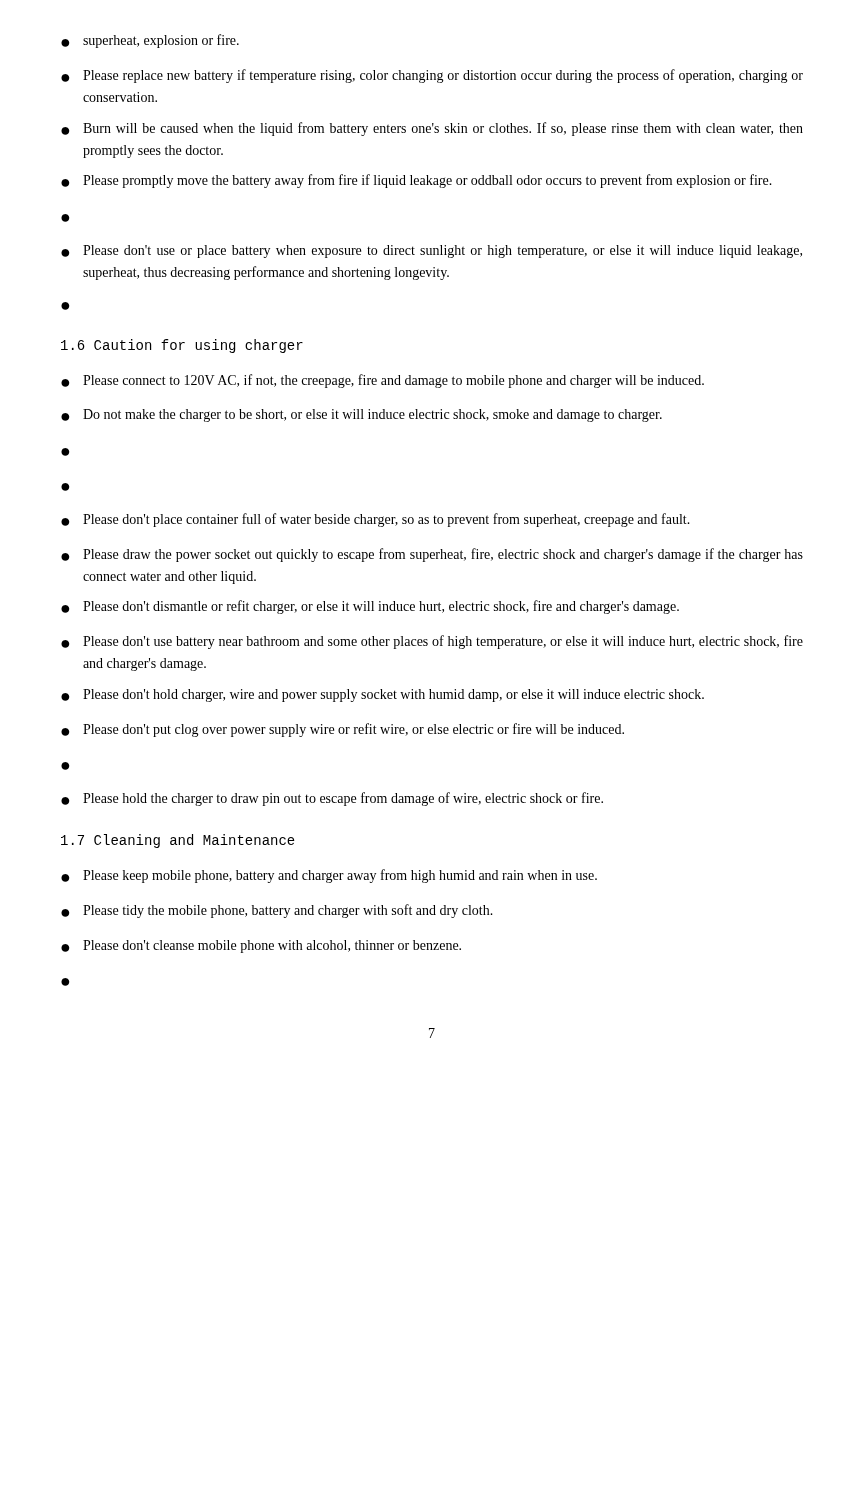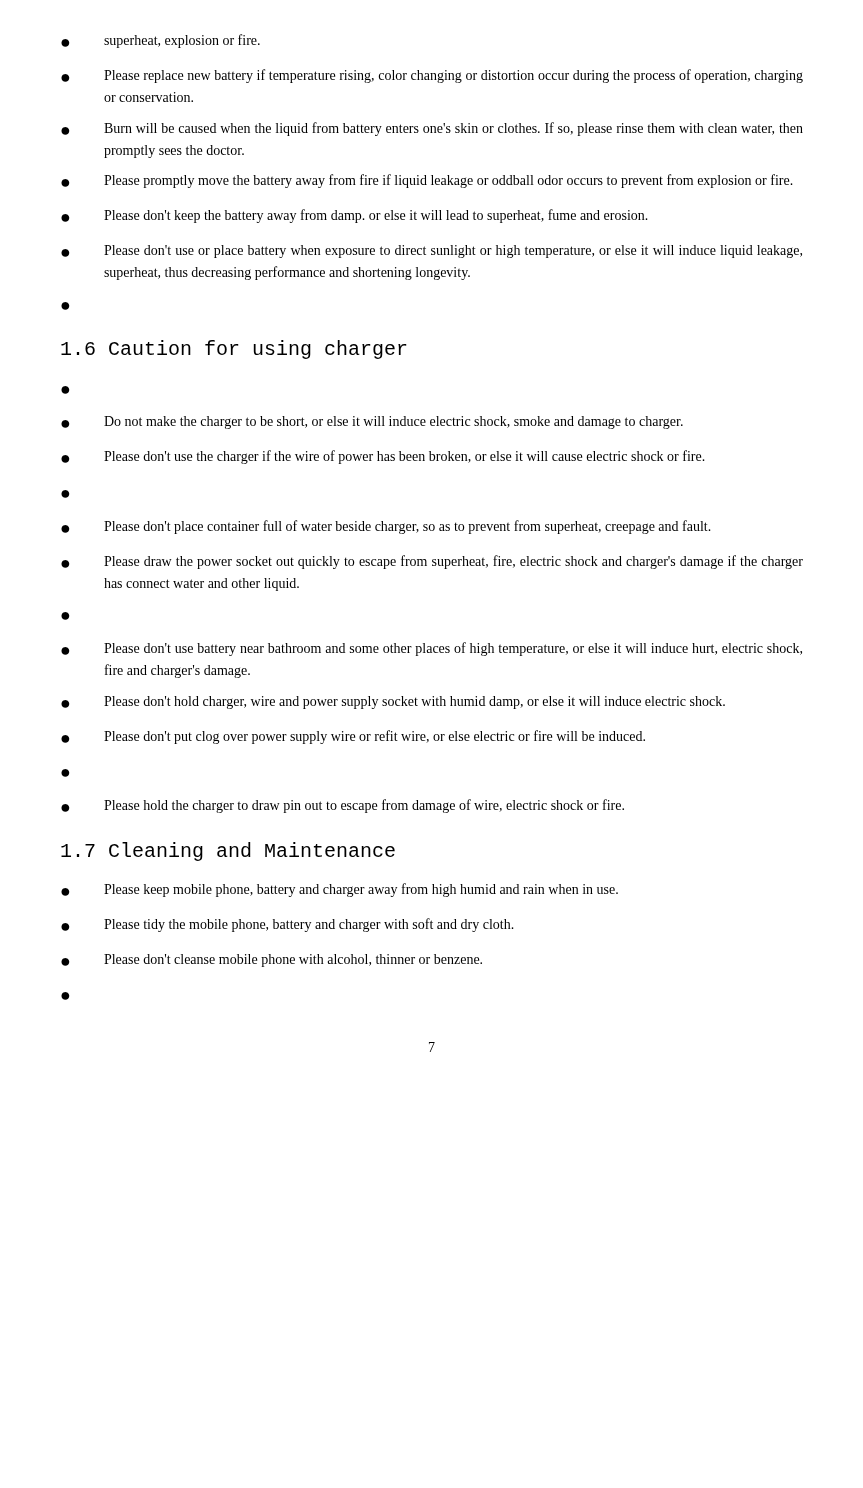--- a/index.html
+++ b/index.html
@@ -40,26 +40,25 @@
     .bullet-dot {
       font-size: 18px;
       margin-right: 12px;
       margin-top: -2px;
       flex-shrink: 0;
       line-height: 1.6;
     }
 
     .bullet-text {
       flex: 1;
-      margin-left: 21px;
     }
 
     .section-heading {
       font-family: "Courier New", Courier, monospace;
-      font-size: 20px;
+      font-size: 14px;
       font-weight: normal;
       margin: 18px 0 16px 0;
     }
 
     .page-number {
       text-align: center;
       margin-top: 30px;
       font-size: 14px;
     }
 
@@ -84,60 +83,60 @@
     <li>
       <span class="bullet-dot">●</span>
       <span class="bullet-text">Burn will be caused when the liquid from battery enters one's skin or clothes. If so, please rinse them with clean water, then promptly sees the doctor.</span>
     </li>
     <li>
       <span class="bullet-dot">●</span>
       <span class="bullet-text">Please promptly move the battery away from fire if liquid leakage or oddball odor occurs to prevent from explosion or fire.</span>
     </li>
     <li>
       <span class="bullet-dot">●</span>
-      <span class="bullet-text">Please don't keep the battery away from damp. or else it will lead to superheat, fume and erosion.</span>
     </li>
     <li>
       <span class="bullet-dot">●</span>
       <span class="bullet-text">Please don't use or place battery when exposure to direct sunlight or high temperature, or else it will induce liquid leakage, superheat, thus decreasing performance and shortening longevity.</span>
     </li>
     <li>
       <span class="bullet-dot">●</span>
     </li>
   </ul>
 
   <div class="section-gap"></div>
   <h2 class="section-heading">1.6 Caution for using charger</h2>
   <div class="section-gap"></div>
 
   <ul class="bullet-list">
     <li>
       <span class="bullet-dot">●</span>
+      <span class="bullet-text">Please connect to 120V AC, if not, the creepage, fire and damage to mobile phone and charger will be induced.</span>
     </li>
     <li>
       <span class="bullet-dot">●</span>
       <span class="bullet-text">Do not make the charger to be short, or else it will induce electric shock, smoke and damage to charger.</span>
     </li>
     <li>
       <span class="bullet-dot">●</span>
-      <span class="bullet-text">Please don't use the charger if the wire of power has been broken, or else it will cause electric shock or fire.</span>
     </li>
     <li>
       <span class="bullet-dot">●</span>
     </li>
     <li>
       <span class="bullet-dot">●</span>
       <span class="bullet-text">Please don't place container full of water beside charger, so as to prevent from superheat, creepage and fault.</span>
     </li>
     <li>
       <span class="bullet-dot">●</span>
       <span class="bullet-text">Please draw the power socket out quickly to escape from superheat, fire, electric shock and charger's damage if the charger has connect water and other liquid.</span>
     </li>
     <li>
       <span class="bullet-dot">●</span>
+      <span class="bullet-text">Please don't dismantle or refit charger, or else it will induce hurt, electric shock, fire and charger's damage.</span>
     </li>
     <li>
       <span class="bullet-dot">●</span>
       <span class="bullet-text">Please don't use battery near bathroom and some other places of high temperature, or else it will induce hurt, electric shock, fire and charger's damage.</span>
     </li>
     <li>
       <span class="bullet-dot">●</span>
       <span class="bullet-text">Please don't hold charger, wire and power supply socket with humid damp, or else it will induce electric shock.</span>
     </li>
     <li>

